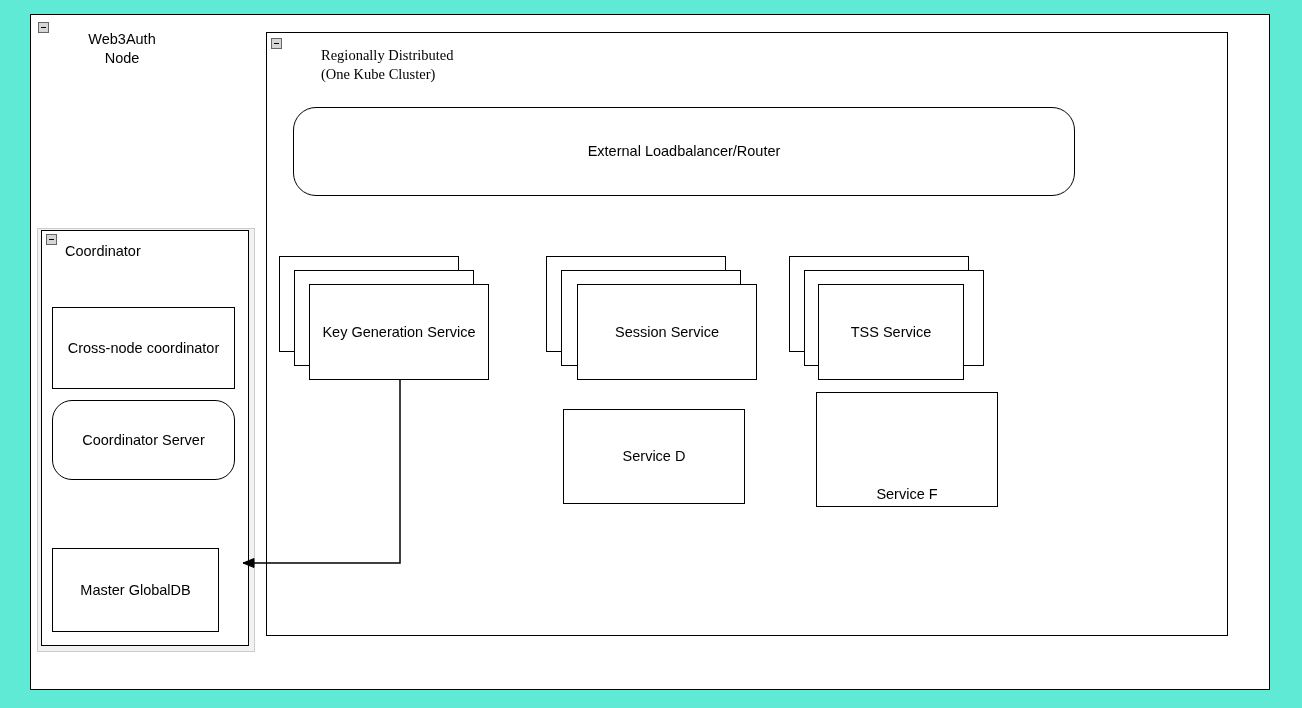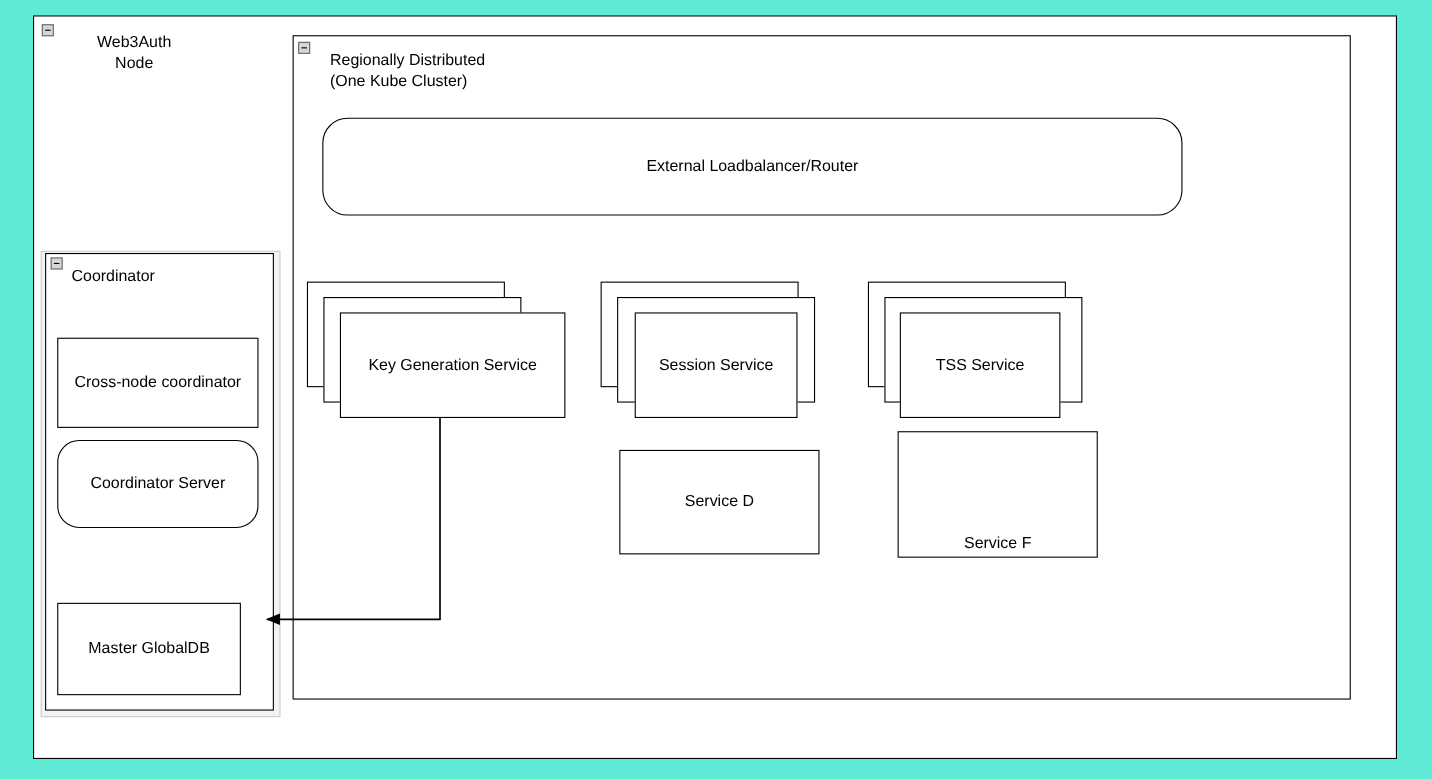--- a/index.html
+++ b/index.html
@@ -102,21 +102,21 @@
 
 <div id="canvas">
 
   <div class="box" id="outer-node"></div>
   <div class="collapse" style="left:38px; top:22px;"></div>
   <div class="lbl" style="left:52px; top:30px; width:140px;">Web3Auth
 Node</div>
 
   <div class="box" id="cluster-box"></div>
   <div class="collapse" style="left:271px; top:38px;"></div>
-  <div class="lbl lbl-left" style="left:300px; top:46px; width:330px;">Regionally Distributed
+  <div class="lbl lbl-left" style="left:321px; top:46px; width:330px;font-family:Liberation Serif, serif;">Regionally Distributed
 (One Kube Cluster)</div>
 
   <div class="box center-text" style="left:293px; top:107px; width:782px; height:89px;border-radius:23px;">
     <span>External Loadbalancer/Router</span>
   </div>
 
   <div class="box" id="coordinator-outer"></div>
   <div class="box" id="coordinator-box"></div>
   <div class="collapse" style="left:46px; top:234px;"></div>
   <div class="lbl lbl-left" style="left:65px; top:242px; width:160px;">Coordinator</div>
@@ -129,28 +129,28 @@
   <div class="box center-text" style="left:52px; top:400px; width:183px; height:80px;border-radius:20px;">
     <span>Coordinator Server</span>
   </div>
 
   <div class="box center-text" style="left:52px; top:548px; width:167px; height:84px;">
     <span>Master GlobalDB</span>
   </div>
 
   <div class="stack-card" style="left:279px; top:256px; width:180px; height:96px;"></div>
   <div class="stack-card" style="left:294px; top:270px; width:180px; height:96px;"></div>
-  <div class="box center-text" style="left:309px; top:284px; width:205px; height:96px;">
+  <div class="box center-text" style="left:309px; top:284px; width:180px; height:96px;">
     <span>Key Generation
 Service</span>
   </div>
 
   <div class="stack-card" style="left:546px; top:256px; width:180px; height:96px;"></div>
   <div class="stack-card" style="left:561px; top:270px; width:180px; height:96px;"></div>
-  <div class="box center-text" style="left:577px; top:284px; width:148px; height:96px;">
+  <div class="box center-text" style="left:577px; top:284px; width:180px; height:96px;">
     <span>Session Service</span>
   </div>
 
   <div class="stack-card" style="left:789px; top:256px; width:180px; height:96px;"></div>
   <div class="stack-card" style="left:804px; top:270px; width:180px; height:96px;"></div>
   <div class="box center-text" style="left:818px; top:284px; width:146px; height:96px;">
     <span>TSS Service</span>
   </div>
 
   <div class="box center-text" style="left:563px; top:409px; width:182px; height:95px;">

